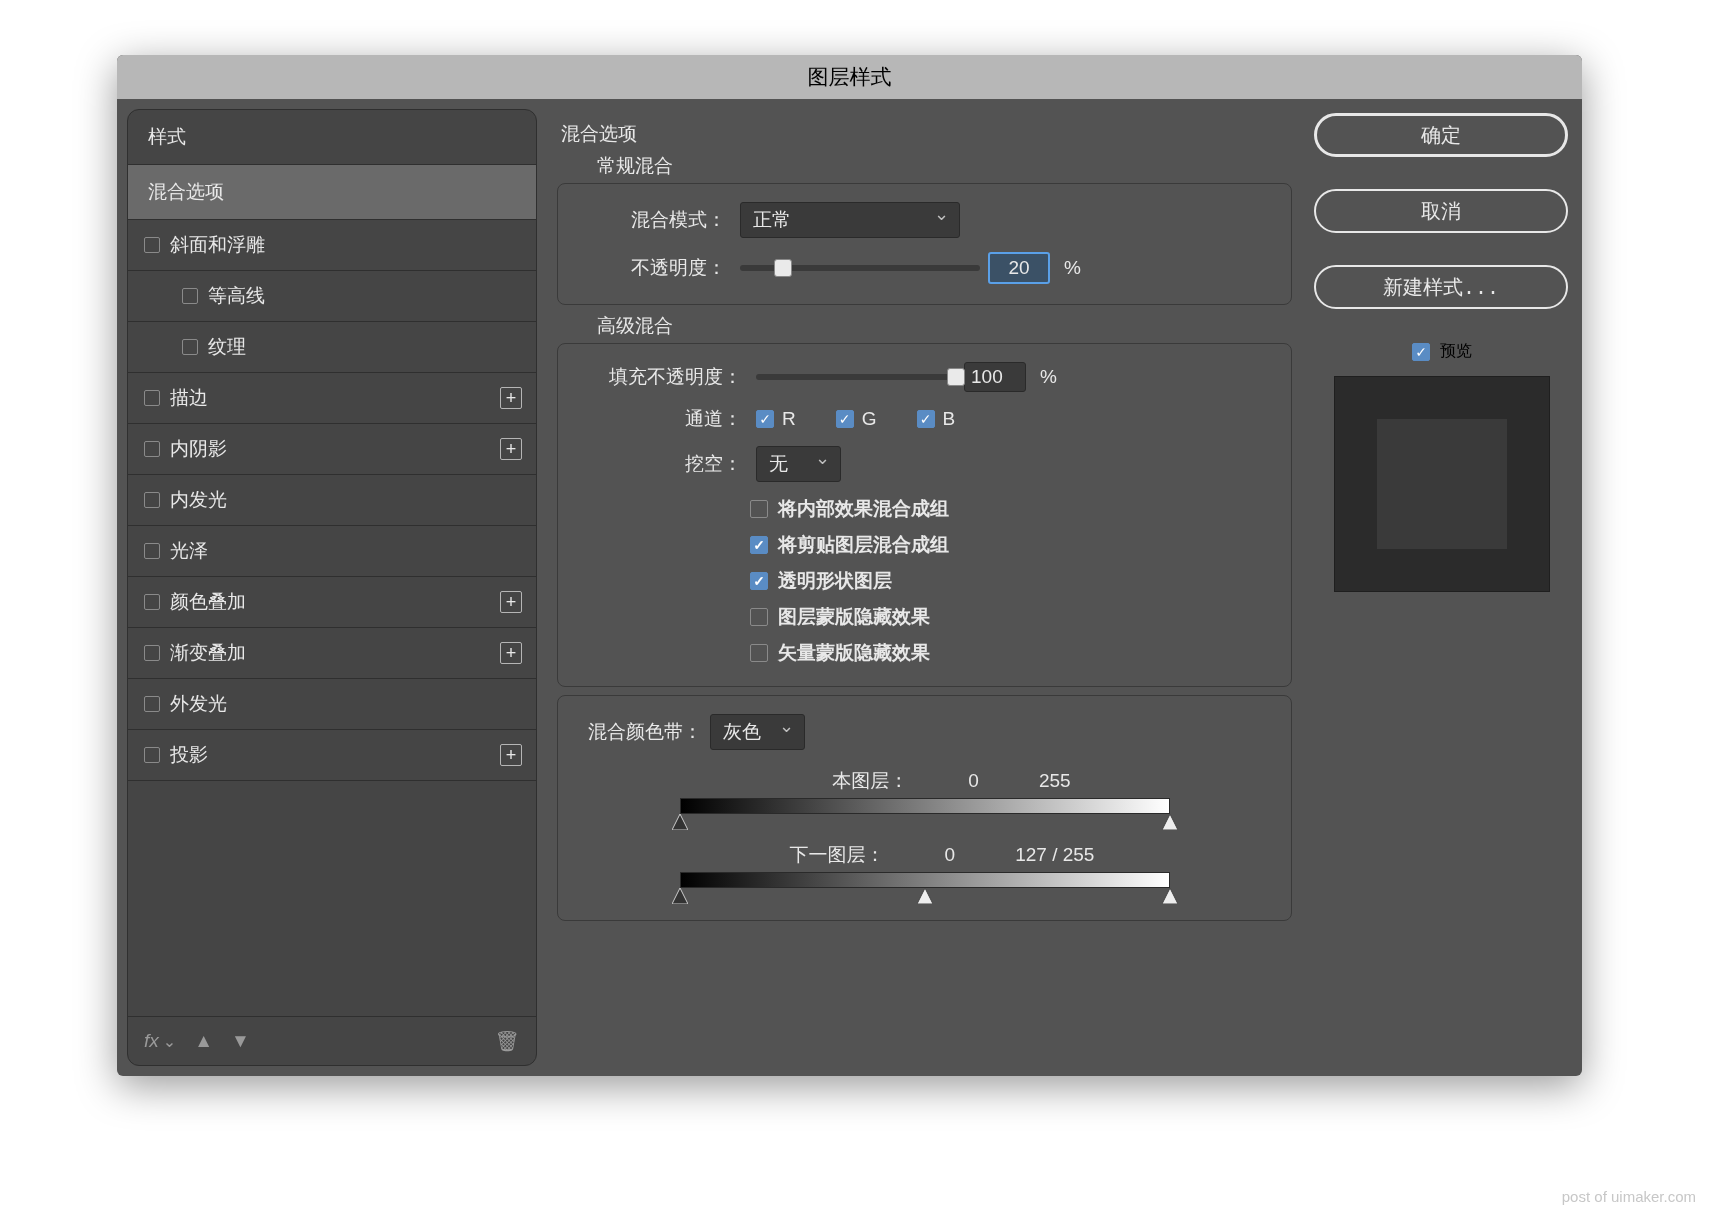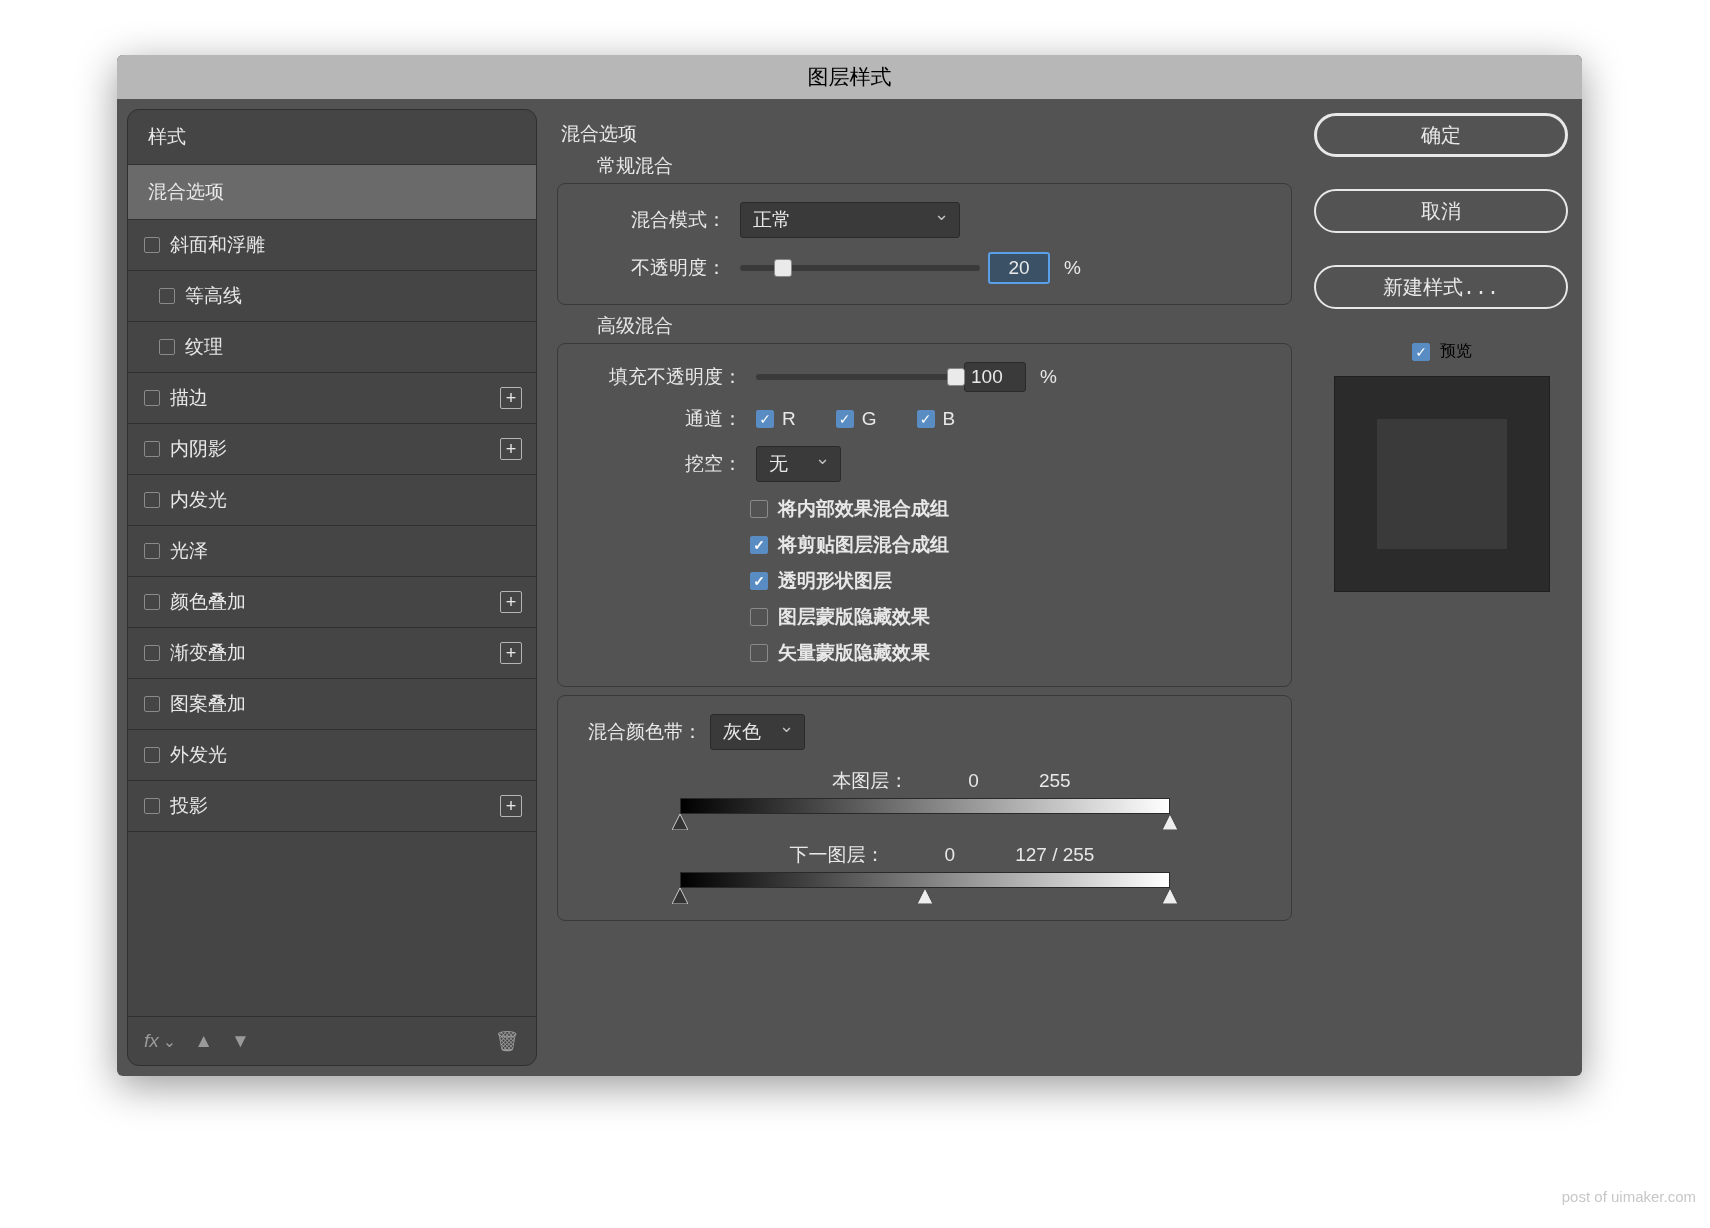--- a/index.html
+++ b/index.html
@@ -6,21 +6,21 @@
 body { background: #fff; width: 1710px; height: 1228px; position: relative; }
 .dialog { position: absolute; left: 117px; top: 55px; width: 1465px; height: 1021px; background: #535353; border-radius: 6px; box-shadow: 0 10px 40px rgba(0,0,0,0.4); }
 .titlebar { height: 44px; background: #b7b7b7; border-radius: 6px 6px 0 0; display: flex; align-items: center; justify-content: center; font-size: 21px; color: #000; font-weight: 400; }
 .content { display: flex; padding: 10px; gap: 10px; height: calc(100% - 44px); }
 
 
 .sidebar { width: 410px; background: #454545; border: 1px solid #2f2f2f; border-radius: 12px; display: flex; flex-direction: column; }
 .styles-header { padding: 14px 20px; color: #e8e8e8; font-size: 19px; border-bottom: 1px solid #2f2f2f; }
 .style-item { padding: 12px 16px; color: #e8e8e8; font-size: 19px; border-bottom: 1px solid #2f2f2f; display: flex; align-items: center; gap: 10px; cursor: pointer; position: relative; }
 .style-item.selected { background: #6a6a6a; padding: 14px 20px; }
-.style-item.sub { padding-left: 31px; }
+.style-item.sub { padding-left: 54px; }
 .chk { width: 16px; height: 16px; border: 1px solid #8a8a8a; border-radius: 2px; display: inline-block; flex-shrink: 0; }
 .plus-btn { position: absolute; right: 14px; width: 22px; height: 22px; border: 1px solid #b5b5b5; display: flex; align-items: center; justify-content: center; color: #e8e8e8; font-size: 18px; border-radius: 2px; line-height: 1; }
 .fxbar { margin-top: auto; padding: 12px 16px; display: flex; align-items: center; gap: 18px; color: #9a9a9a; border-top: 1px solid #2f2f2f; }
 .fxlabel { font-style: italic; font-size: 19px; }
 .arrow-icon { font-size: 19px; cursor: pointer; }
 .trash-icon { margin-left: auto; font-size: 20px; cursor: pointer; }
 
 
 .main { flex: 1; background: #535353; padding: 4px 10px; color: #e8e8e8; font-size: 19px; }
 .section-hdr { margin: 8px 4px 6px 4px; font-size: 19px; }
@@ -107,24 +107,20 @@
         <span>颜色叠加</span>
         <span class="plus-btn">+</span>
       </div>
       <div class="style-item">
         <span class="chk"></span>
         <span>渐变叠加</span>
         <span class="plus-btn">+</span>
       </div>
       <div class="style-item">
         <span class="chk"></span>
-        <span>图案叠加</span>
-      </div>
-      <div class="style-item">
-        <span class="chk"></span>
         <span>外发光</span>
       </div>
       <div class="style-item">
         <span class="chk"></span>
         <span>投影</span>
         <span class="plus-btn">+</span>
       </div>
 
       <div class="fxbar">
         <span class="fxlabel">fx</span>

